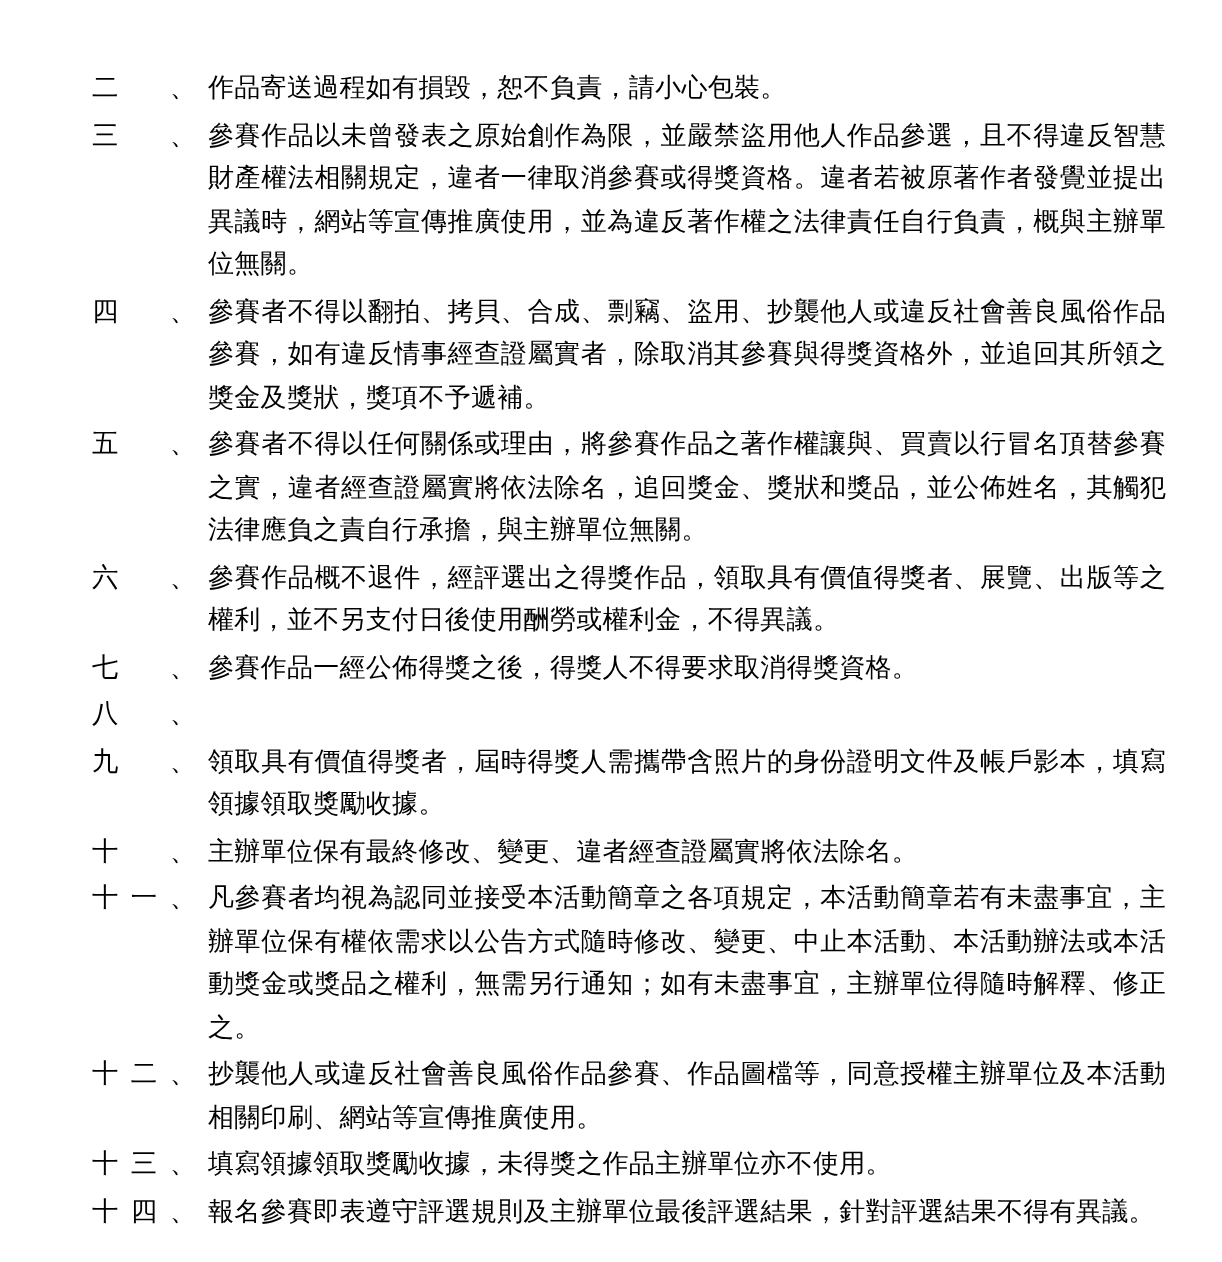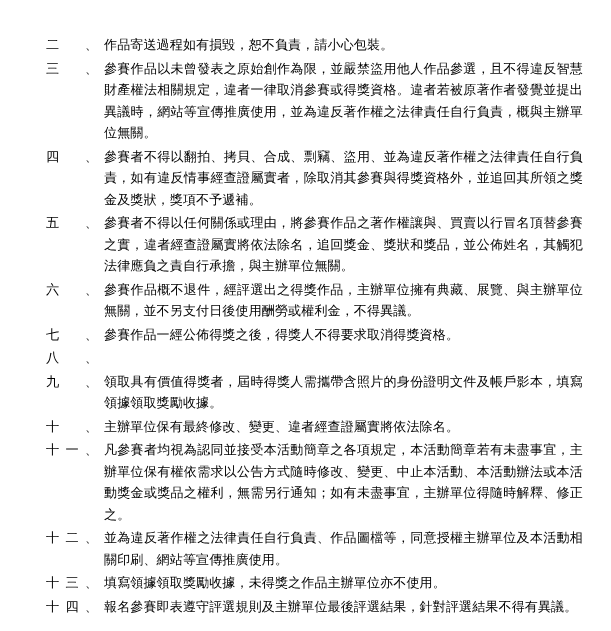--- a/index.html
+++ b/index.html
@@ -64,31 +64,31 @@
     <div class="body-text short">作品寄送過程如有損毀，恕不負責，請小心包裝。</div>
   </div>
 
   <div class="clause">
     <div class="marker marker-wide">三、</div>
     <div class="body-text">參賽作品以未曾發表之原始創作為限，並嚴禁盜用他人作品參選，且不得違反智慧財產權法相關規定，違者一律取消參賽或得獎資格。違者若被原著作者發覺並提出異議時，網站等宣傳推廣使用，並為違反著作權之法律責任自行負責，概與主辦單位無關。</div>
   </div>
 
   <div class="clause">
     <div class="marker marker-wide">四、</div>
-    <div class="body-text">參賽者不得以翻拍、拷貝、合成、剽竊、盜用、並為違反著作權之法律責任自行負責，如有違反情事經查證屬實者，除取消其參賽與得獎資格外，並追回其所領之獎金及獎狀，獎項不予遞補。</div>
+    <div class="body-text">參賽者不得以翻拍、拷貝、合成、剽竊、盜用、抄襲他人或違反社會善良風俗作品參賽，如有違反情事經查證屬實者，除取消其參賽與得獎資格外，並追回其所領之獎金及獎狀，獎項不予遞補。</div>
   </div>
 
   <div class="clause">
     <div class="marker marker-wide">五、</div>
     <div class="body-text">參賽者不得以任何關係或理由，將參賽作品之著作權讓與、買賣以行冒名頂替參賽之實，違者經查證屬實將依法除名，追回獎金、獎狀和獎品，並公佈姓名，其觸犯法律應負之責自行承擔，與主辦單位無關。</div>
   </div>
 
   <div class="clause">
     <div class="marker marker-wide">六、</div>
-    <div class="body-text">參賽作品概不退件，經評選出之得獎作品，主辦單位擁有典藏、展覽、與主辦單位無關，並不另支付日後使用酬勞或權利金，不得異議。</div>
+    <div class="body-text">參賽作品概不退件，經評選出之得獎作品，領取具有價值得獎者、展覽、出版等之權利，並不另支付日後使用酬勞或權利金，不得異議。</div>
   </div>
 
   <div class="clause">
     <div class="marker marker-wide">七、</div>
     <div class="body-text short">參賽作品一經公佈得獎之後，得獎人不得要求取消得獎資格。</div>
   </div>
 
   <div class="clause">
     <div class="marker marker-wide">八、</div>
   </div>
@@ -103,21 +103,21 @@
     <div class="body-text short">主辦單位保有最終修改、變更、違者經查證屬實將依法除名。</div>
   </div>
 
   <div class="clause">
     <div class="marker marker-wide">十一、</div>
     <div class="body-text">凡參賽者均視為認同並接受本活動簡章之各項規定，本活動簡章若有未盡事宜，主辦單位保有權依需求以公告方式隨時修改、變更、中止本活動、本活動辦法或本活動獎金或獎品之權利，無需另行通知；如有未盡事宜，主辦單位得隨時解釋、修正之。</div>
   </div>
 
   <div class="clause">
     <div class="marker marker-wide">十二、</div>
-    <div class="body-text">並為違反著作權之法律責任自行負責、作品圖檔等，同意授權主辦單位及本活動相關印刷、網站等宣傳推廣使用。</div>
+    <div class="body-text">抄襲他人或違反社會善良風俗作品參賽、作品圖檔等，同意授權主辦單位及本活動相關印刷、網站等宣傳推廣使用。</div>
   </div>
 
   <div class="clause">
     <div class="marker marker-wide">十三、</div>
     <div class="body-text short">填寫領據領取獎勵收據，未得獎之作品主辦單位亦不使用。</div>
   </div>
 
   <div class="clause">
     <div class="marker marker-wide">十四、</div>
     <div class="body-text">報名參賽即表遵守評選規則及主辦單位最後評選結果，針對評選結果不得有異議。</div>

